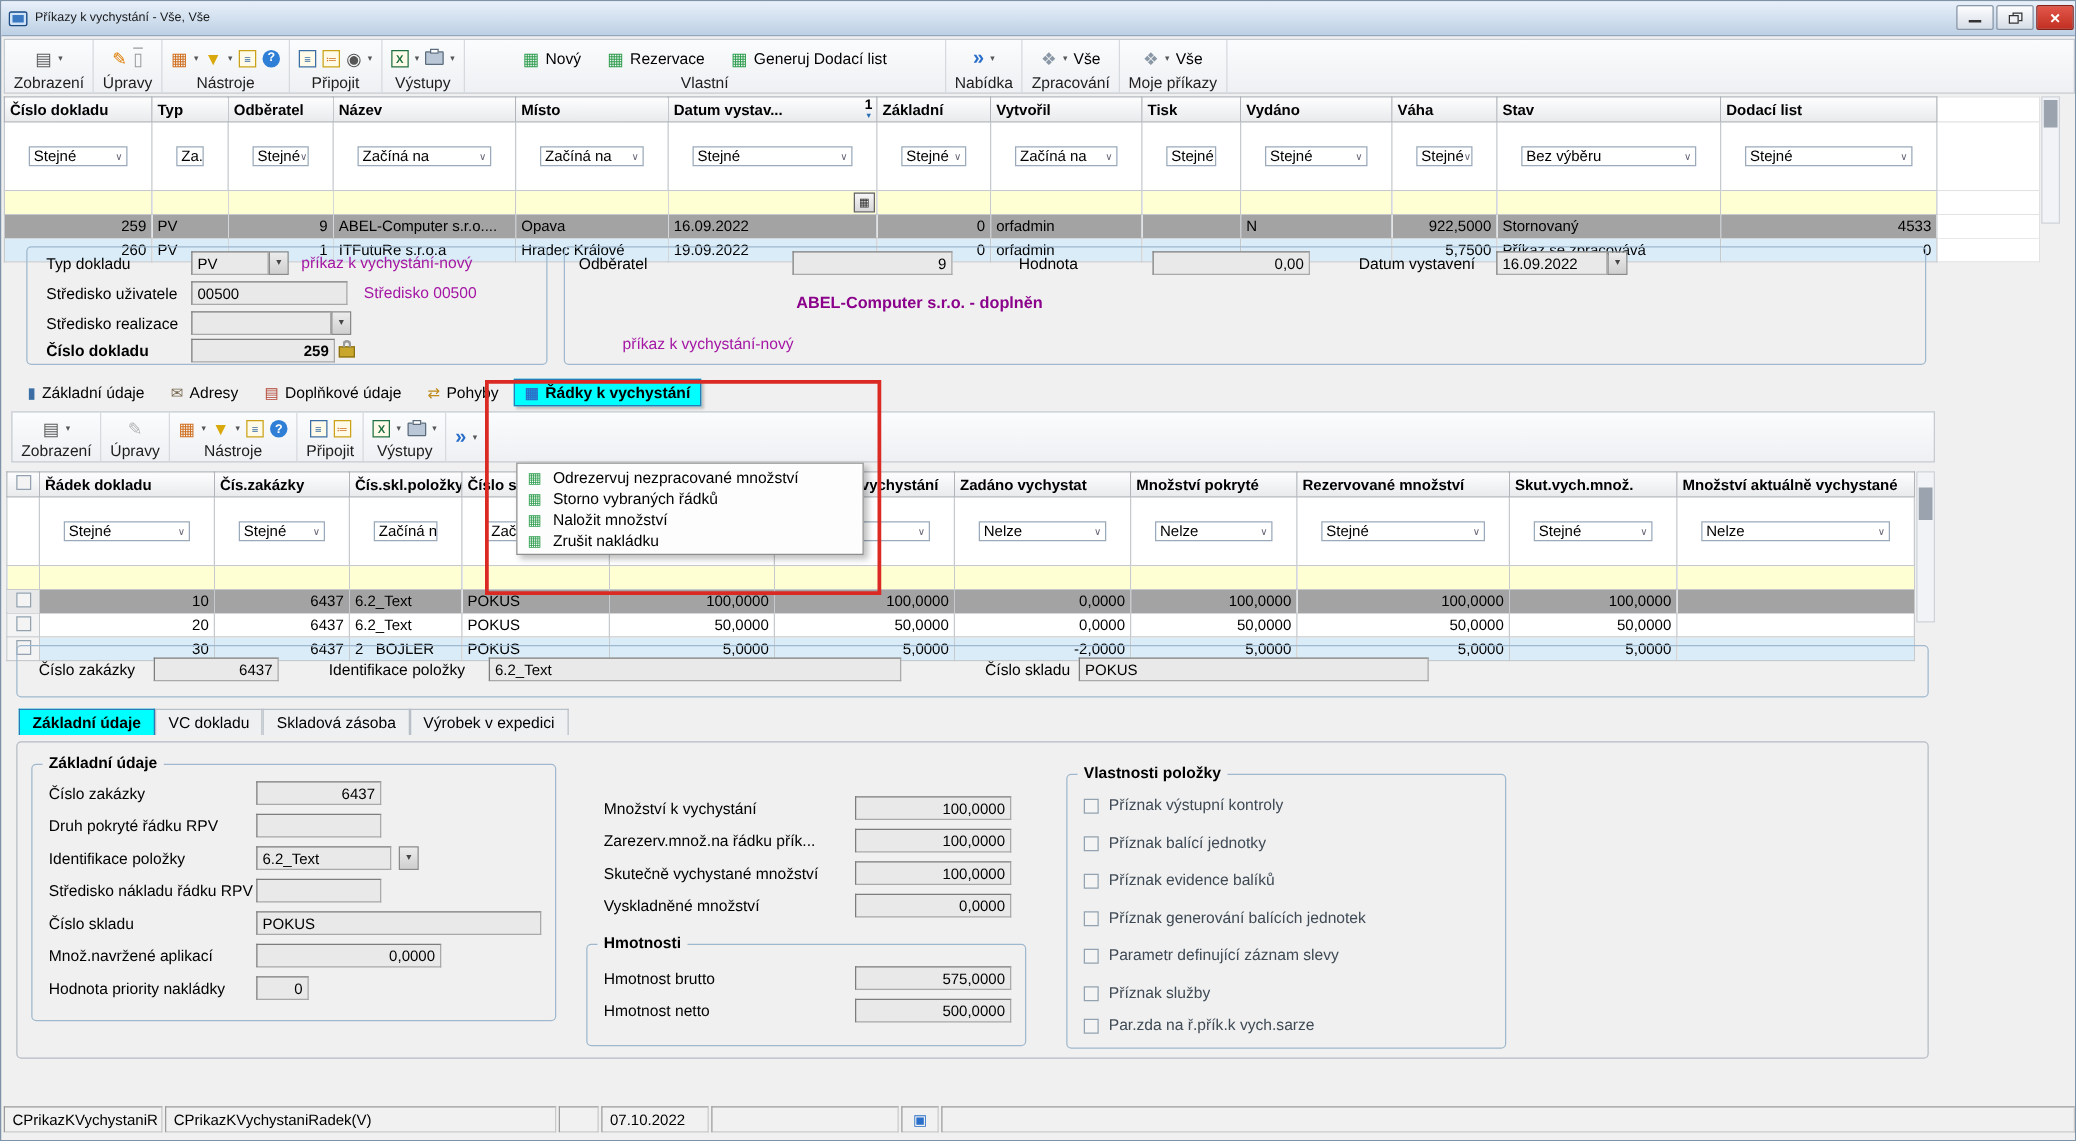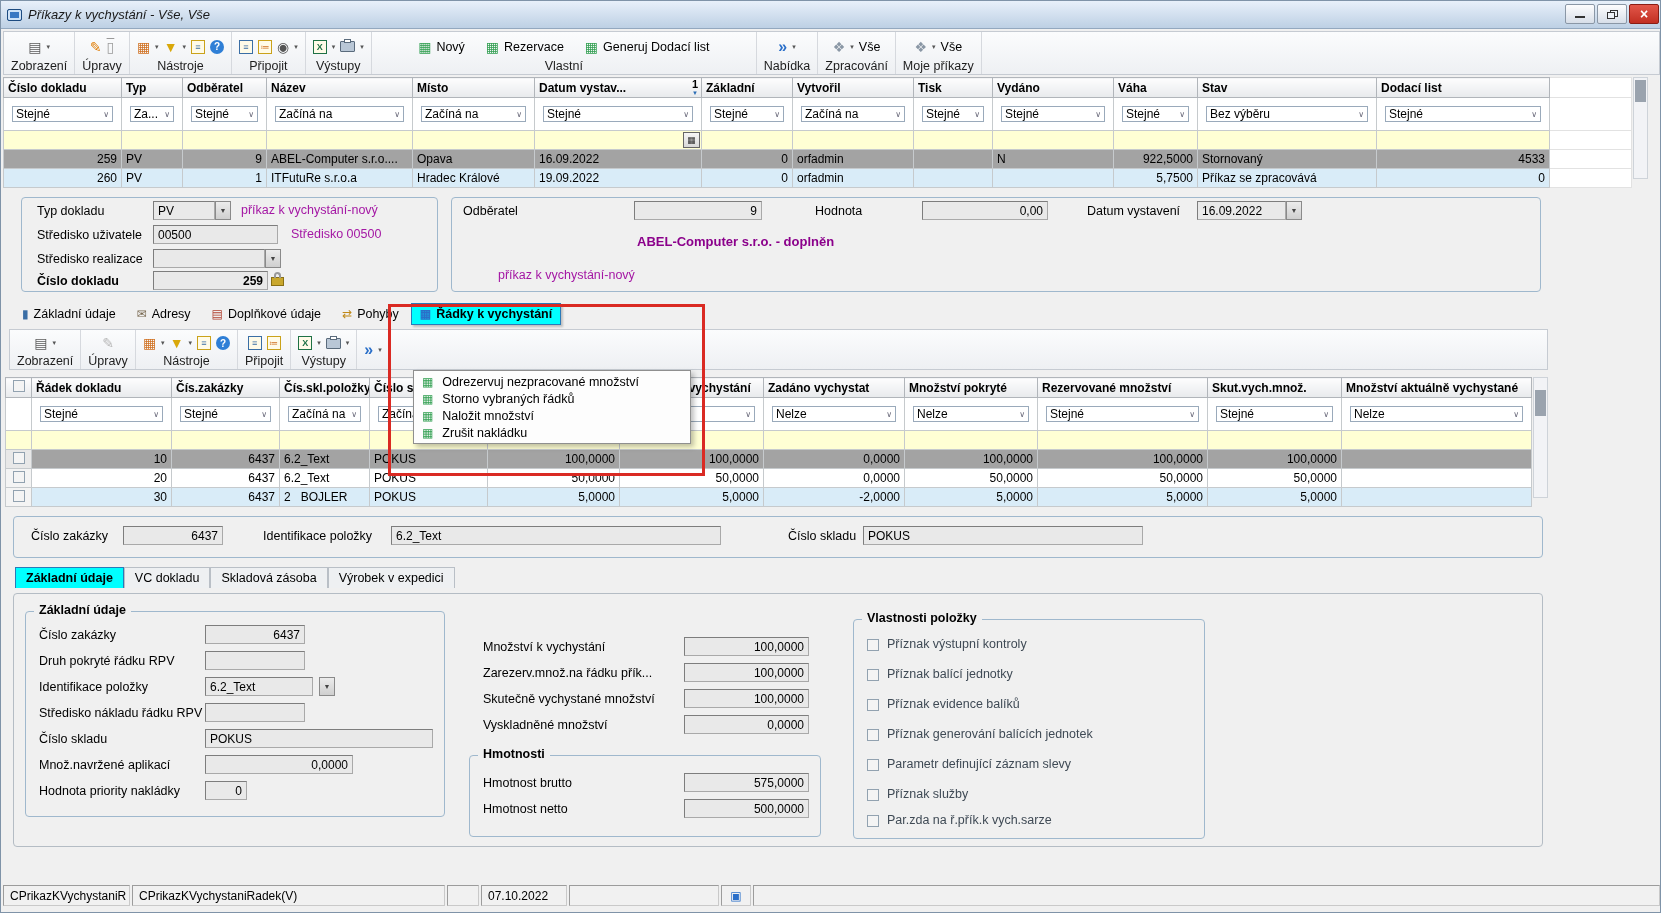--- a/index.html
+++ b/index.html
@@ -11,21 +11,21 @@
   .bold { font-weight:bold; }
   .purple { color:#a417a4; font-size:12.5px; white-space:nowrap; }
   .purpleb { color:#8b008b; font-weight:bold; font-size:13px; white-space:nowrap; }
 
   
   #titlebar { left:0; top:0; width:1661px; height:28px;
     background:linear-gradient(#e8f0fa,#bdd0e4); border-bottom:1px solid #93a8bf;
     display:flex; align-items:center; padding:0 6px; }
   .appicon { width:15px; height:12px; background:#3a78c2; border:1px solid #1d4b80;
     border-radius:2px; margin-right:6px; box-shadow:inset 0 0 0 2px #cfe2f6; }
-  #title-text { font-size:13px; color:#1a1a1a;font-style:italic; }
+  #title-text { font-size:10px; color:#1a1a1a; }
   .winbtns { position:absolute; right:3px; top:3px; display:flex; gap:2px; }
   .wbtn { width:30px; height:20px; border:1px solid #8a97a6; border-radius:2px;
     background:linear-gradient(#fdfdfe,#d7dee8); display:flex; align-items:center; justify-content:center; }
   .wbtn.close { background:linear-gradient(#e2574a,#c22f22); border-color:#8a1d14; }
   .g-min { width:10px; height:7px; border-bottom:2px solid #333; }
   .g-rest { position:relative; width:11px; height:9px; }
   .g-rest i { position:absolute; display:block; width:8px; height:7px; border:1px solid #333; background:#eef2f7; }
   .g-rest i.b { left:0; bottom:0; } .g-rest i.t { right:0; top:0; }
   .g-x { color:#fff; font-size:14px; font-weight:bold; line-height:1; }
 
@@ -53,21 +53,21 @@
   .tgval { font-size:12.5px; }
 
   
   table.grid { border-collapse:collapse; table-layout:fixed; background:#fff; font-size:12px; }
   .grid th { background:linear-gradient(#fdfdfe,#e8eaec); border:1px solid #b1b5ba;
     font-weight:bold; font-size:12px; text-align:left; padding:0 4px; height:20px;
     overflow:hidden; white-space:nowrap; position:relative; }
   .grid td { border:1px solid #c6cacd; padding:0 4px; height:19px; overflow:hidden;
     white-space:pre; position:relative; }
   .grid td.num, .grid th.num { text-align:right; }
-  .fcell { padding:8px !important; }
+  .fcell { padding:19px !important; }
   .fbox { border:1px solid #9aaabb; background:#fff; height:16px; display:flex;
     align-items:center; justify-content:space-between; padding:0 3px; font-size:12px; overflow:hidden; }
   .fbox .farr { color:#667; font-size:8px; flex:0 0 auto; }
   .yrow td { background:#ffffd4; }
   .sel td { background:#a3a3a3; }
   .blue td { background:#d9ecf8; }
   td.void, th.void { background:#fff; border-color:#e2e2e2; }
   .minibtn { position:absolute; right:1px; top:1px; width:17px; height:16px;
     background:linear-gradient(#f6f6f6,#d8d8d8); border:1px solid #666; color:#333;
     font-size:9px; display:flex; align-items:center; justify-content:center; }

